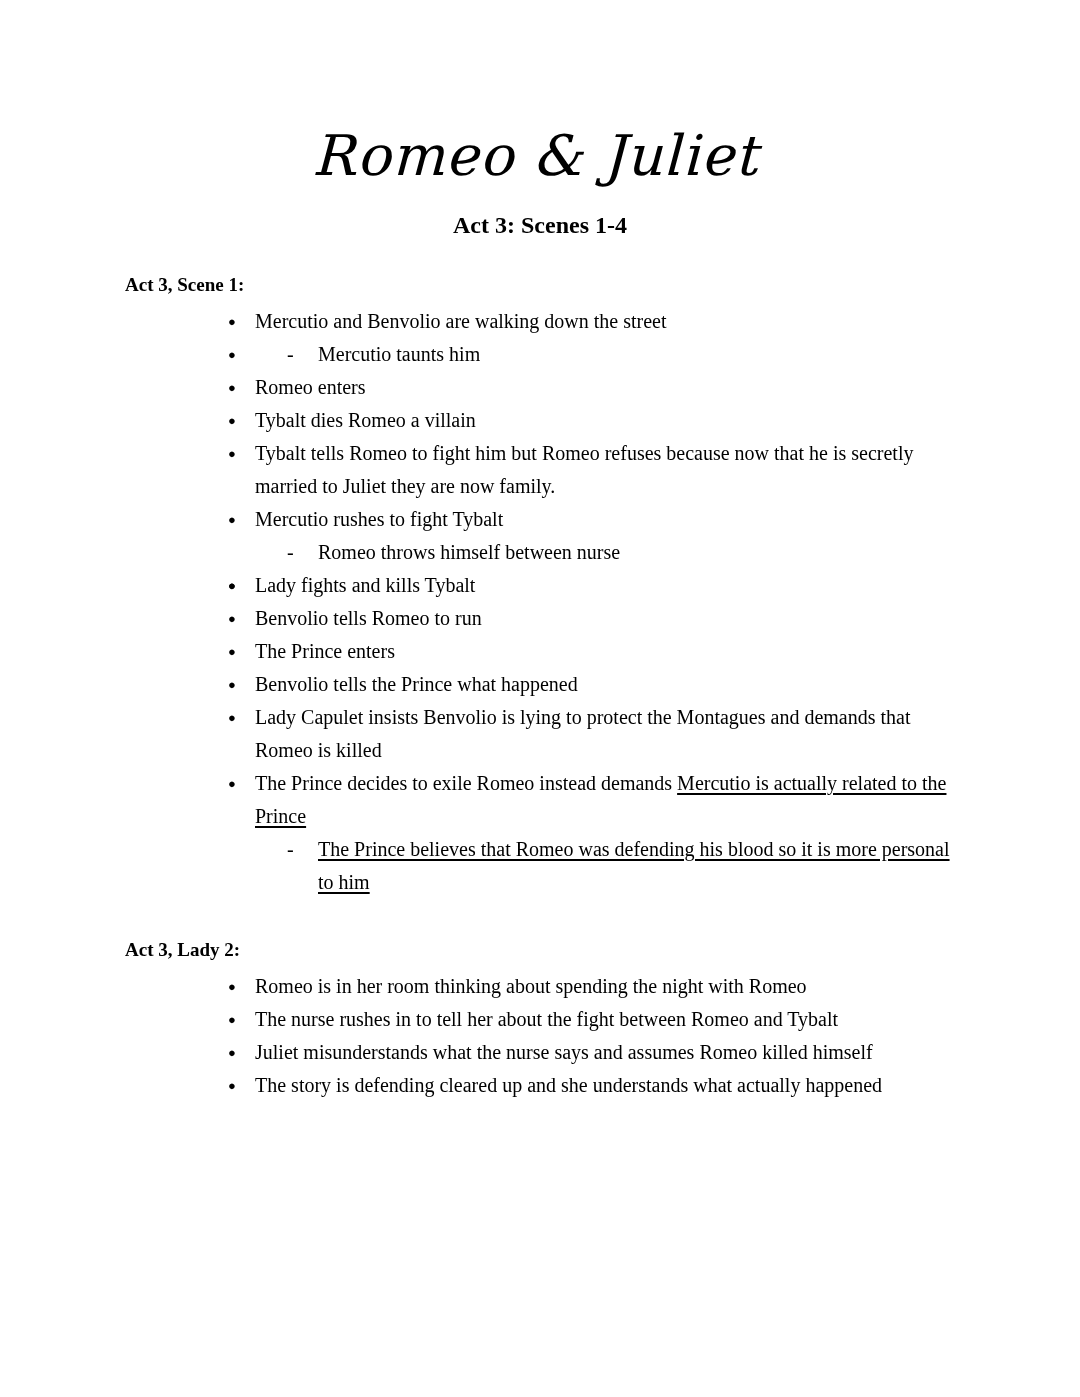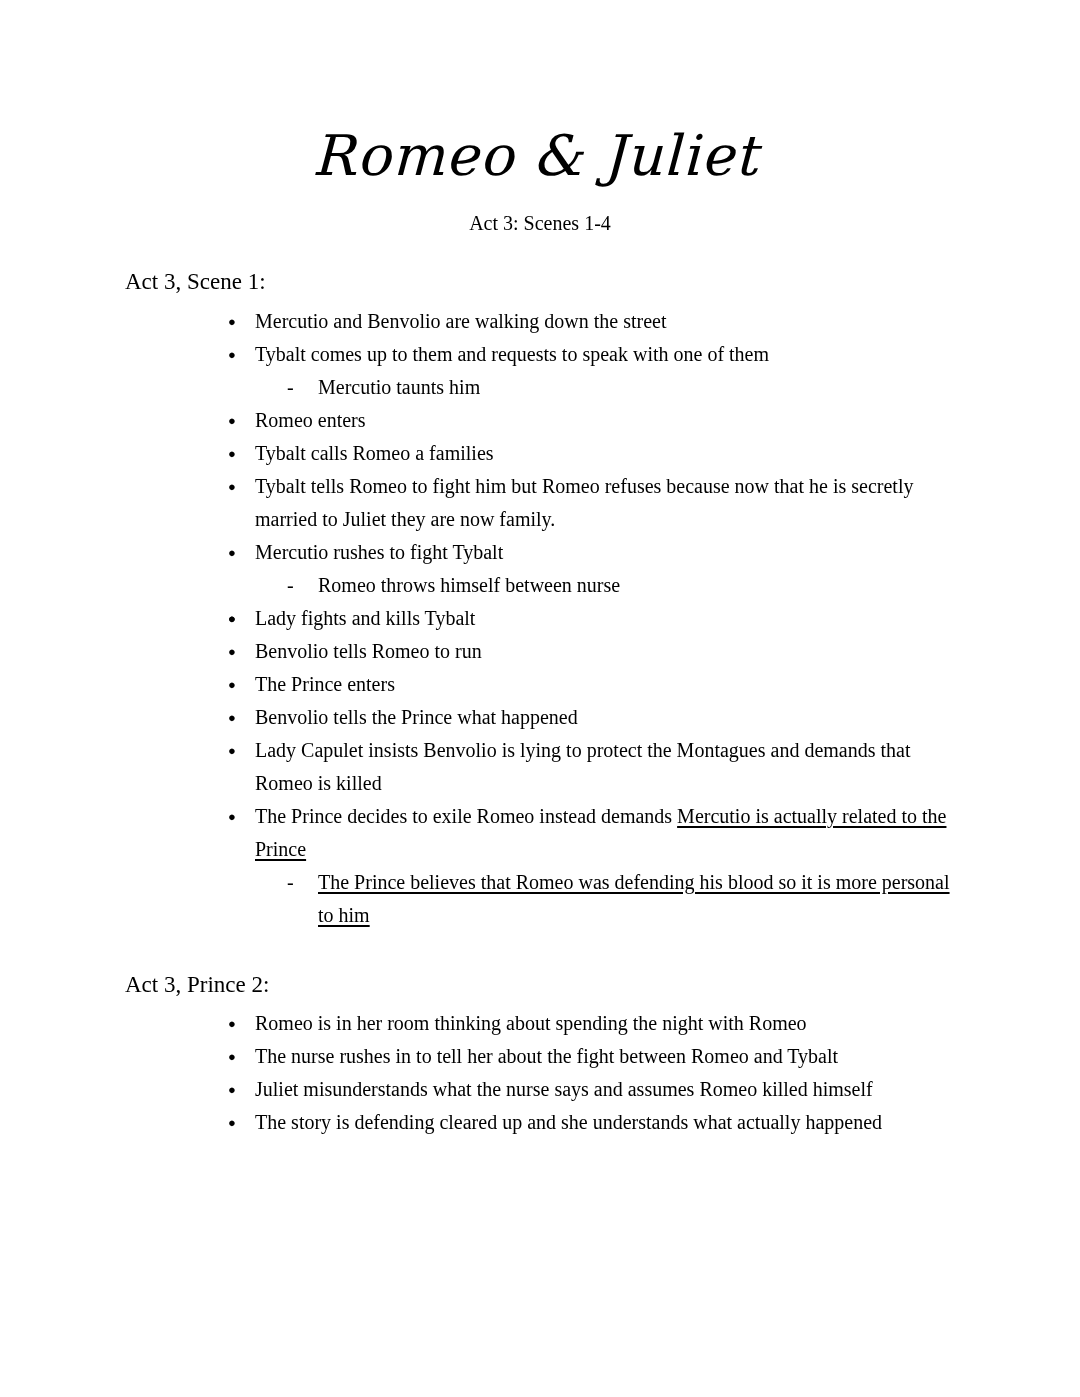--- a/index.html
+++ b/index.html
@@ -26,35 +26,35 @@
     font-style: italic;
     font-weight: 500;
     font-size: 56px;
     line-height: 1.2;
     text-align: center;
     margin: 0;
     transform: skewX(-4deg);
     letter-spacing: 1px;
   }
   .doc-subtitle {
-    font-size: 20px;
+    font-size: 24px;
     line-height: 1.2;
     text-align: center;
     margin: 22px 0 0 0;
-    font-weight: normal;
+    font-weight: bold;
   }
   .sections {
     margin-top: 34px;
   }
   .section + .section {
     margin-top: 40px;
   }
   .heading {
-    font-size: 23px;
-    font-weight: normal;
+    font-size: 19px;
+    font-weight: bold;
     line-height: 1.15;
     margin: 0 0 9px 0;
   }
   .list {
     margin: 0;
   }
   .item {
     position: relative;
     font-size: 20px;
     line-height: 33px;
@@ -89,39 +89,39 @@
 <body>
 
 <div class="page">
   <h1 class="doc-title">Romeo &amp; Juliet</h1>
   <div class="doc-subtitle">Act 3: Scenes 1-4</div>
   <div class="sections">
       <section class="section">
         <h2 class="heading">Act 3, Scene 1:</h2>
         <div class="list">
           <div class="item lvl1"><span class="marker">●</span><span class="text"><span>Mercutio and Benvolio are walking down the street</span></span></div>
-          <div class="item lvl1"><span class="marker">●</span><span class="text"><span>Tybalt comes up to them and requests to speak with one of them</span></span></div>
+          <div class="item lvl1"><span class="marker">●</span></div>
           <div class="item lvl2"><span class="marker">-</span><span class="text"><span>Mercutio taunts him</span></span></div>
           <div class="item lvl1"><span class="marker">●</span><span class="text"><span>Romeo enters</span></span></div>
-          <div class="item lvl1"><span class="marker">●</span><span class="text"><span>Tybalt calls Romeo a families</span></span></div>
+          <div class="item lvl1"><span class="marker">●</span><span class="text"><span>Tybalt dies Romeo a villain</span></span></div>
           <div class="item lvl1"><span class="marker">●</span><span class="text"><span>Tybalt tells Romeo to fight him but Romeo refuses because now that he is secretly married to Juliet they are now family.</span></span></div>
           <div class="item lvl1"><span class="marker">●</span><span class="text"><span>Mercutio rushes to fight Tybalt</span></span></div>
           <div class="item lvl2"><span class="marker">-</span><span class="text"><span>Romeo throws himself between nurse</span></span></div>
           <div class="item lvl1"><span class="marker">●</span></div>
           <div class="item lvl1"><span class="marker">●</span><span class="text"><span>Lady fights and kills Tybalt</span></span></div>
           <div class="item lvl1"><span class="marker">●</span><span class="text"><span>Benvolio tells Romeo to run</span></span></div>
           <div class="item lvl1"><span class="marker">●</span><span class="text"><span>The Prince enters</span></span></div>
           <div class="item lvl1"><span class="marker">●</span><span class="text"><span>Benvolio tells the Prince what happened</span></span></div>
           <div class="item lvl1"><span class="marker">●</span><span class="text"><span>Lady Capulet insists Benvolio is lying to protect the Montagues and demands that Romeo is killed</span></span></div>
           <div class="item lvl1"><span class="marker">●</span><span class="text"><span>The Prince decides to exile Romeo instead demands </span><span class="u">Mercutio is actually related to the Prince</span></span></div>
           <div class="item lvl2"><span class="marker">-</span><span class="text"><span class="u">The Prince believes that Romeo was defending his blood so it is more personal to him</span></span></div>
         </div>
       </section>
       <section class="section">
-        <h2 class="heading">Act 3, Prince 2:</h2>
+        <h2 class="heading">Act 3, Lady 2:</h2>
         <div class="list">
           <div class="item lvl1"><span class="marker">●</span><span class="text"><span>Romeo is in her room thinking about spending the night with Romeo</span></span></div>
           <div class="item lvl1"><span class="marker">●</span><span class="text"><span>The nurse rushes in to tell her about the fight between Romeo and Tybalt</span></span></div>
           <div class="item lvl1"><span class="marker">●</span><span class="text"><span>Juliet misunderstands what the nurse says and assumes Romeo killed himself</span></span></div>
           <div class="item lvl1"><span class="marker">●</span><span class="text"><span>The story is defending cleared up and she understands what actually happened</span></span></div>
         </div>
       </section>
     </div>
 </div>
 

